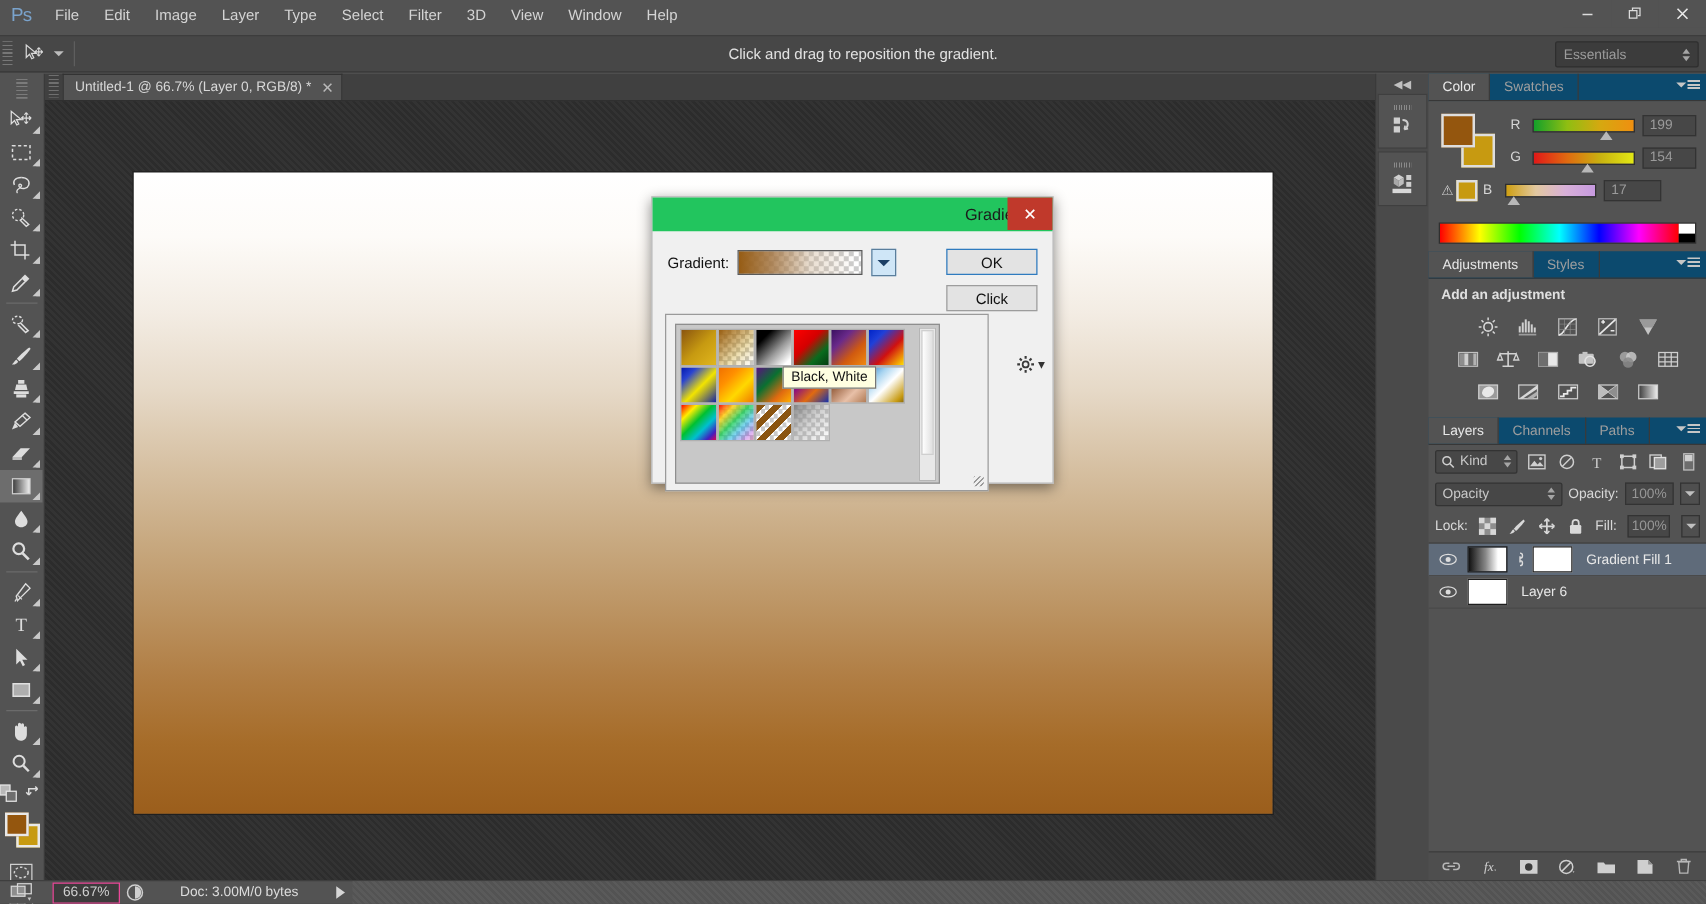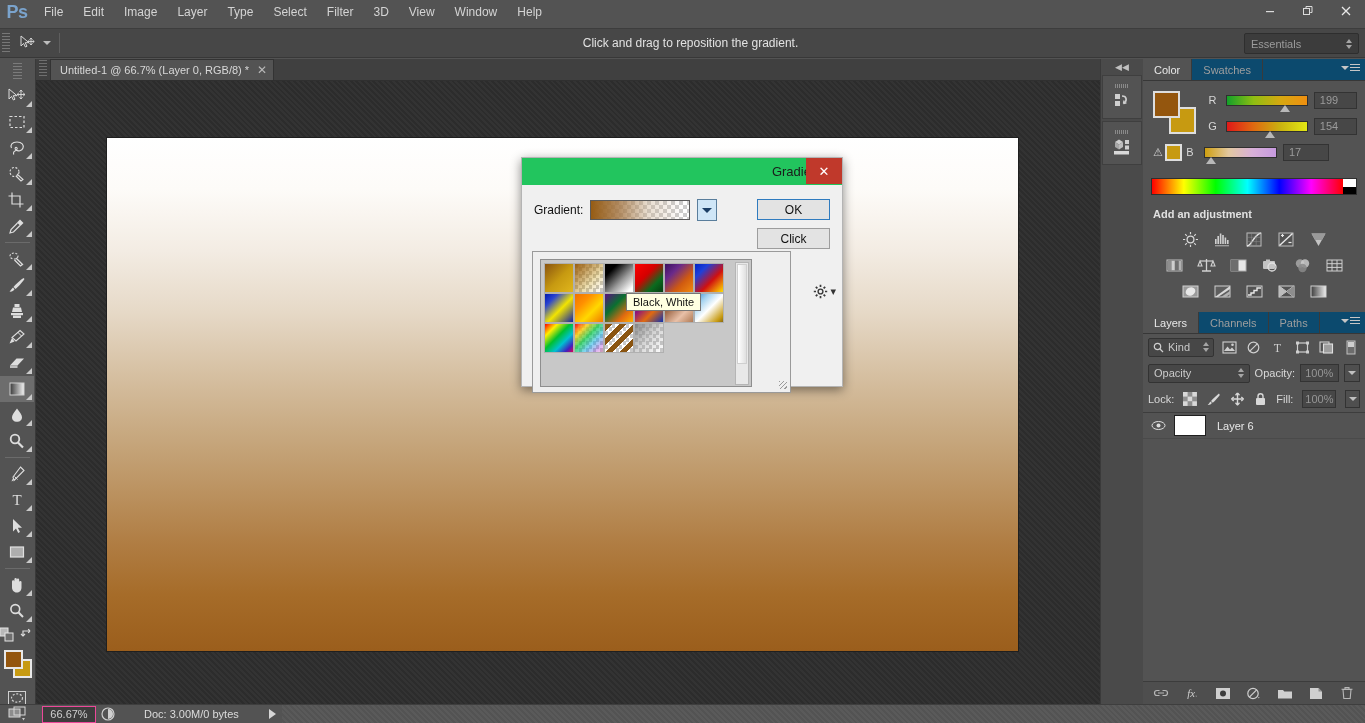--- a/index.html
+++ b/index.html
@@ -13,21 +13,21 @@
   }
   .app{ position:relative; width:1365px; height:723px; }
 
   
   .menubar{
     position:absolute; left:0; top:0; width:1365px; height:24px;
     background:#535353; display:flex; align-items:center;
   }
   .ps-logo{
     width:34px; height:24px; display:flex; align-items:center; justify-content:center;
-    color:#7aa3cc; font-weight:bold; font-size:18px; letter-spacing:-0.5px;
+    color:#7aa3cc; font-weight:normal; font-size:15px; letter-spacing:-0.5px;
   }
   .menu-item{
     padding:0 10px; height:24px; line-height:24px; color:#d4d4d4; font-size:12px; cursor:default;
   }
   .win-btns{ position:absolute; right:0; top:0; display:flex; height:22px; }
   .win-btn{
     width:38px; height:22px; display:flex; align-items:center; justify-content:center;
     color:#dcdcdc; font-size:12px; background:#535353;
   }
 
@@ -687,20 +687,28 @@
 
       <div class="spectrum">
         <span class="sbar"></span>
         <span class="sbw">
           <i style="background:#ffffff"></i>
             <i style="background:#000000"></i>
         </span>
       </div>
     </div>
 
+    <div class="panel-tabs">
+      <div class="ptab active">Adjustments</div>
+      <div class="ptab">Styles</div>
+      <div class="pmenu">
+        <span class="mtri"></span>
+        <span class="mlines"></span>
+      </div>
+    </div>
 
     <div class="adjpanel">
       <div class="adj-title">Add an adjustment</div>
 
       <div class="adj-row">
         <span class="adj-ic">
           <svg width="19" height="17" viewBox="0 0 19 17">
               <circle cx="9.5" cy="8.5" r="3.4" fill="none" stroke="#d8d8d8" stroke-width="1.3"></circle>
               <g stroke="#d8d8d8" stroke-width="1.2">
                 <path d="M9.5 1 v2.2M9.5 13.8 v2.2M2 8.5 h2.2M14.8 8.5 h2.2M4.2 3.2 l1.6 1.6M13.2 12.2 l1.6 1.6M14.8 3.2 l-1.6 1.6M5.8 12.2 l-1.6 1.6"></path>
@@ -948,20 +956,36 @@
             </svg>
         </span>
         <span class="lbl" style="margin-left:auto">Fill:</span>
         <span class="numbox">100%</span>
         <span class="dbtn">
           <i style="width:0;height:0;border-left:4px solid transparent;border-right:4px solid transparent;border-top:4px solid #c0c0c0;display:block"></i>
         </span>
       </div>
 
       <div class="layer-list">
+        <div class="layer-row selected">
+          <span class="eye">
+            <svg width="15" height="11" viewBox="0 0 15 11">
+                <ellipse cx="7.5" cy="5.5" rx="6.5" ry="4" fill="none" stroke="#dcdcdc" stroke-width="1"></ellipse>
+                <circle cx="7.5" cy="5.5" r="2" fill="#dcdcdc"></circle>
+              </svg>
+          </span>
+          <span class="thumb grad"></span>
+          <span class="link-ic">
+            <svg width="8" height="13" viewBox="0 0 8 13">
+                <path d="M4 1.5 a2 2 0 0 1 0 4 M4 7.5 a2 2 0 0 1 0 4 M4 4 v5" fill="none" stroke="#dcdcdc" stroke-width="1.1"></path>
+              </svg>
+          </span>
+          <span class="thumb"></span>
+          <span class="layer-name">Gradient Fill 1</span>
+        </div>
         <div class="layer-row">
           <span class="eye">
             <svg width="15" height="11" viewBox="0 0 15 11">
                 <ellipse cx="7.5" cy="5.5" rx="6.5" ry="4" fill="none" stroke="#dcdcdc" stroke-width="1"></ellipse>
                 <circle cx="7.5" cy="5.5" r="2" fill="#dcdcdc"></circle>
               </svg>
           </span>
           <span class="thumb"></span>
           <span class="layer-name">Layer 6</span>
         </div>

